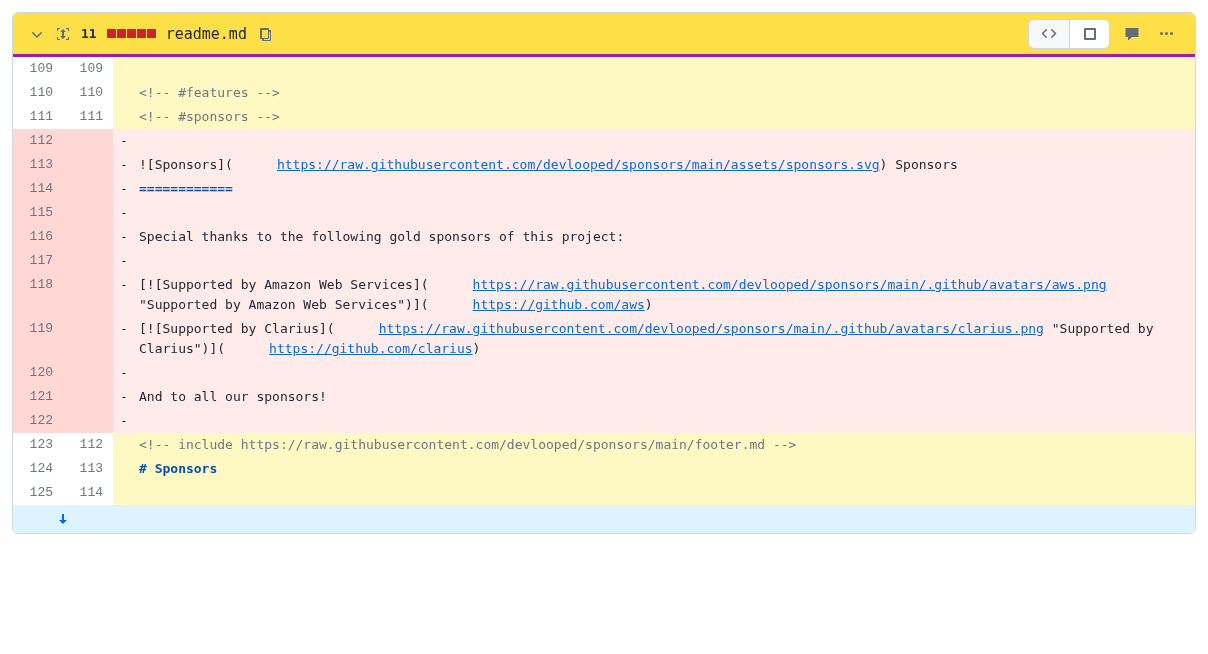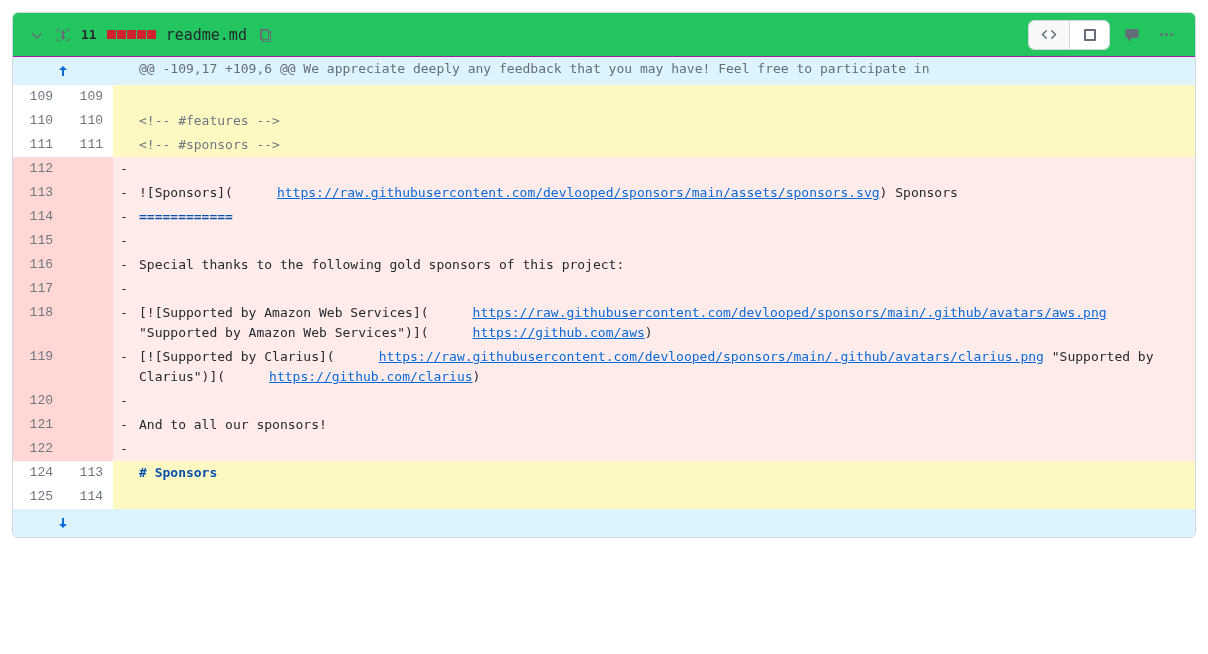--- a/index.html
+++ b/index.html
@@ -14,22 +14,22 @@
   .diff-card {
     border: 1px solid #d0d7de;
     border-radius: 6px;
     overflow: hidden;
     width: 1184px;
   }
   .file-header {
     display: flex;
     align-items: center;
     padding: 8px 16px;
-    background: #22c55e;
-    border-bottom: 1px solid #a21caf;
+    background: #fde047;
+    border-bottom: 3px solid #a21caf;
     height: 44px;
     gap: 9px;
   }
   .fh-left { display: flex; align-items: center; gap: 10px; flex: 1; }
   .toggle-caret { width:16px; height:16px; display:flex; align-items:center; justify-content:center; fill:#656d76; cursor:pointer; }
   .toggle-caret svg { transform: rotate(0deg); }
   .expand-all { width:16px; height:16px; display:flex; align-items:center; justify-content:center; fill:#656d76; cursor:pointer; }
   .change-count { font-family: ui-monospace, SFMono-Regular, "SF Mono", Menlo, Consolas, monospace; font-size:13px; font-weight:600; color:#24292f; }
   .diffstat { display:flex; gap:1px; }
   .diffstat .block { width:9px; height:9px; background:#cf222e; }
@@ -118,29 +118,20 @@
       <div class="kebab">
         <span></span>
           <span></span>
           <span></span>
       </div>
     </div>
   </div>
 
   <table class="diff-table">
     <tbody>
-      <tr class="hunk">
-        <td class="num expand-cell expand-arrow" colspan="2">
-          <svg viewBox="0 0 16 16" width="16" height="16" style="display:inline-block;vertical-align:middle;">
-              <path d="M8 3l4 4H9v6H7V7H4l4-4z"></path>
-            </svg>
-        </td>
-        <td class="marker"></td>
-        <td class="code">@@ -109,17 +109,6 @@ We appreciate deeply any feedback that you may have! Feel free to participate in</td>
-      </tr>
 
       <tr class="context">
         <td class="num context">109</td>
         <td class="num context">109</td>
         <td class="marker"></td>
         <td class="code"></td>
       </tr>
       <tr class="context">
         <td class="num context">110</td>
         <td class="num context">110</td>
@@ -214,20 +205,26 @@
         <td class="marker">-</td>
         <td class="code">And to all our sponsors!</td>
       </tr>
       <tr class="deletion">
         <td class="num deletion">122</td>
         <td class="num deletion"></td>
         <td class="marker">-</td>
         <td class="code"></td>
       </tr>
 
+      <tr class="context">
+        <td class="num context">123</td>
+        <td class="num context">112</td>
+        <td class="marker"></td>
+        <td class="code"><span class="comment-gray"><span>&lt;!-- include </span><span>https://raw.githubusercontent.com/devlooped/sponsors/main/footer.md</span><span> --&gt;</span></span></td>
+      </tr>
       <tr class="context">
         <td class="num context">124</td>
         <td class="num context">113</td>
         <td class="marker"></td>
         <td class="code"><span class="md-heading"># Sponsors</span></td>
       </tr>
       <tr class="context">
         <td class="num context">125</td>
         <td class="num context">114</td>
         <td class="marker"></td>

